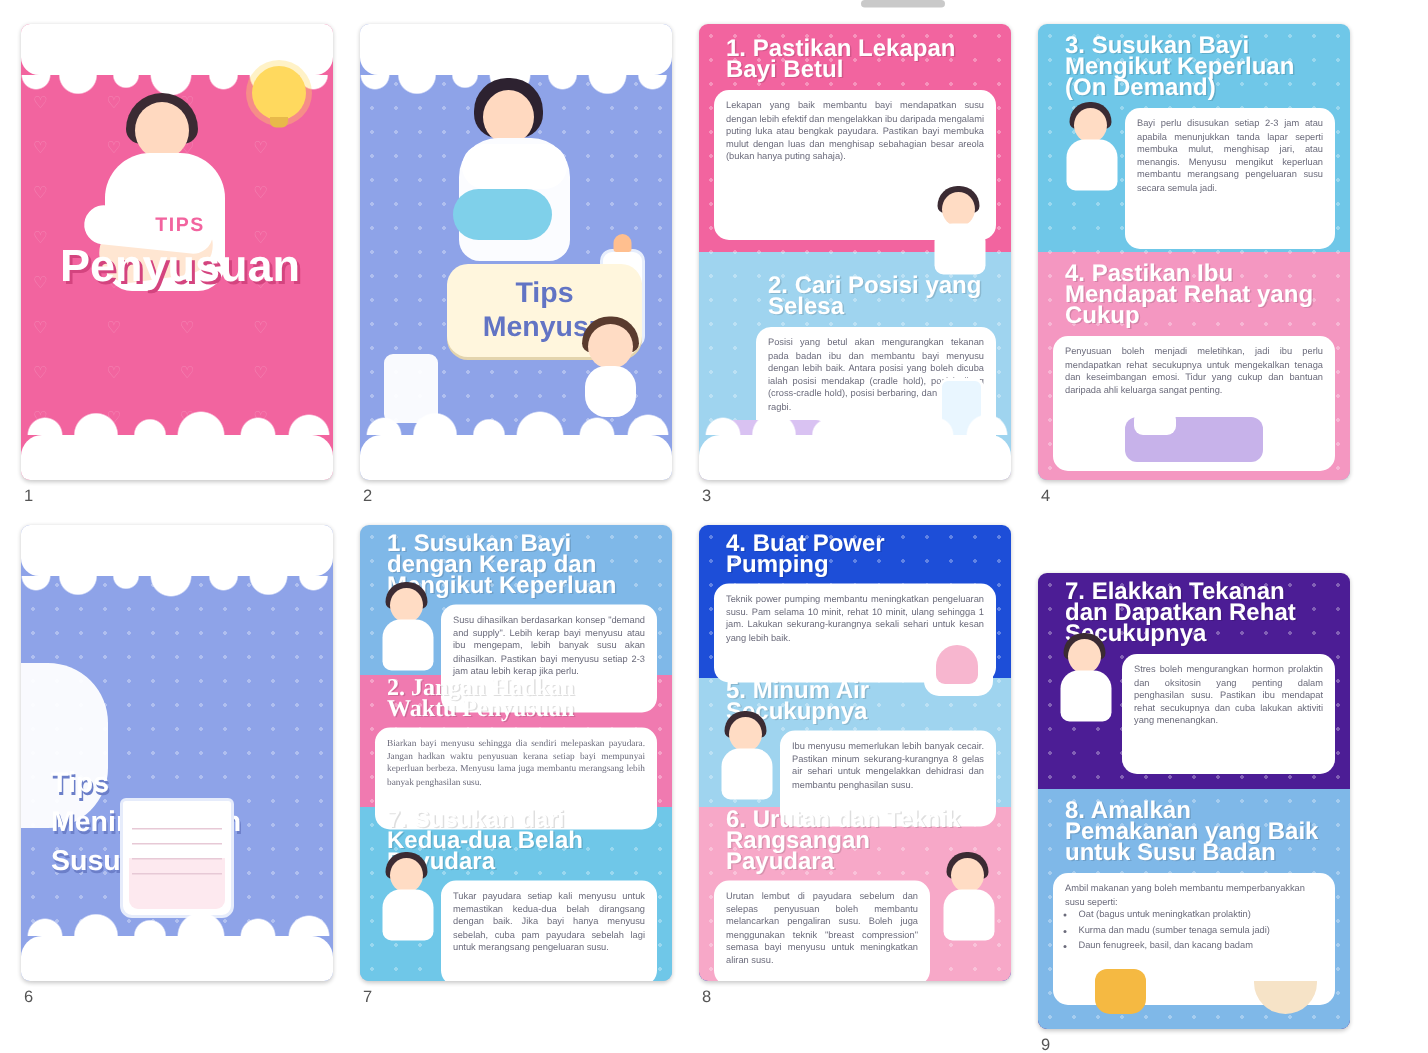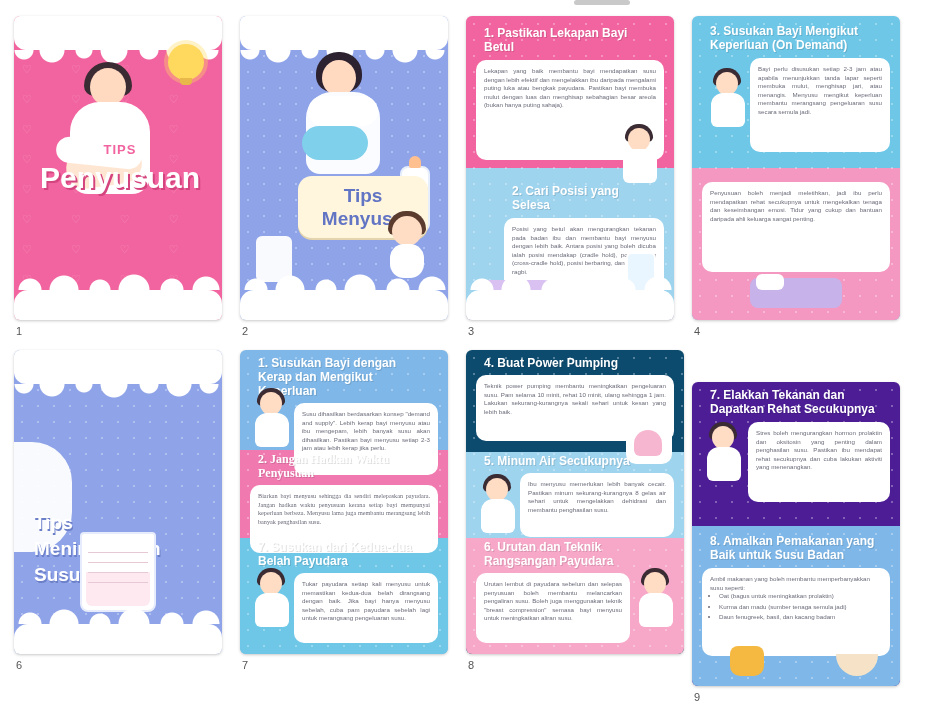--- a/index.html
+++ b/index.html
@@ -156,42 +156,42 @@
   }
   .bottle:before { content:""; position:absolute; left: 7px; top:-12px; width: 12px; height: 12px; background:#ffbf8f; border-radius: 6px 6px 2px 2px; }
   .toddler { position:absolute; right: 14px; bottom: 34px; width: 54px; height: 70px; }
   .toddler .h { position:absolute; left: 12px; top: 0; width: 30px; height: 30px; background:#ffdcc4; border-radius:50%; }
   .toddler .hr { position:absolute; left: 8px; top: -5px; width: 38px; height: 24px; background:#5a3b2e; border-radius: 18px 18px 6px 6px; }
   .toddler .b { position:absolute; left: 10px; top: 28px; width: 34px; height: 34px; background:#fff; border-radius: 14px; }
   .jug { position:absolute; left: 16px; bottom: 38px; width: 36px; height: 46px; background:#fff; border-radius: 6px; opacity:.95; }
 
   
   .head-band {
-    color: #fff; font-weight: bold; font-size: 12px; line-height: 14px;
+    color: #fff; font-weight: bold; font-size: 16px; line-height: 14px;
     text-shadow: 1px 1px 0 rgba(0,0,0,0.13);
     padding: 0 8px;
   }
   .card {
     background: #ffffff; border-radius: 10px;
     padding: 7px 8px;
     font-size: 6.2px; line-height: 8.6px; color: #6b6b7b;
     text-align: justify;
   }
   .card.bullets { text-align: left; }
   .card.bullets li { margin-bottom: 2px; }
   .card ul { margin: 0; padding-left: 9px; }
 
   .s3 { background: #f2649f; }
   .s3 .half2 { position:absolute; left:0; right:0; top: 152px; bottom: 0; background:#9fd4ef; }
   .s4 { background: #6fc7e8; }
   .s4 .half2 { position:absolute; left:0; right:0; top: 152px; bottom: 0; background:#f497c1; }
   .s7 { background: #7fb8e8; }
   .s7 .band2 { position:absolute; left:0; right:0; top: 100px; height: 88px; background:#f07ab0; }
   .s7 .band3 { position:absolute; left:0; right:0; top: 188px; bottom:0; background:#6fc7e8; }
-  .s8 { background: #0c4a6e; padding-left: 10px; }
+  .s8 { background: #1d4ed8; }
   .s8 .band2 { position:absolute; left:0; right:0; top: 102px; height: 86px; background:#9fd4ef; }
   .s8 .band3 { position:absolute; left:0; right:0; top: 188px; bottom:0; background:#f7a8c8; }
   .s9 { background: #4c1d95; margin-top: 32px; }
   .s9 .half2 { position:absolute; left:0; right:0; top: 144px; bottom:0; background:#7fb8e8; }
 
   .sec { position: absolute; left: 10px; right: 10px; }
 
   .fig {
     position: absolute; border-radius: 50%;
   }
@@ -312,20 +312,21 @@
       <div class="sec" style="top:8px;">
         <div class="head-band">3. Susukan Bayi Mengikut Keperluan (On Demand)</div>
         <div class="card" style="margin-top:6px; margin-left:48px; height:80px;">Bayi perlu disusukan setiap 2-3 jam atau apabila menunjukkan tanda lapar seperti membuka mulut, menghisap jari, atau menangis. Menyusu mengikut keperluan membantu merangsang pengeluaran susu secara semula jadi.</div>
       </div>
       <div class="fig fig-mom" style="left:14px; top:56px;">
         <div class="hr"></div>
           <div class="hd"></div>
           <div class="bd"></div>
       </div>
       <div class="sec" style="top:160px;">
+        <div class="head-band">4. Pastikan Ibu Mendapat Rehat yang Cukup</div>
         <div class="card" style="margin-top:6px; height:76px;">Penyusuan boleh menjadi meletihkan, jadi ibu perlu mendapatkan rehat secukupnya untuk mengekalkan tenaga dan keseimbangan emosi. Tidur yang cukup dan bantuan daripada ahli keluarga sangat penting.</div>
       </div>
       <div class="bed" style="left:58px; bottom:12px; width:92px; height:30px; background:#c7b2ea;"></div>
       <div class="pillow" style="left:64px; bottom:30px;"></div>
     </div>
     <div class="slide-num">4</div>
   </div>
 
   <div class="slide-wrap">
     <div class="slide s6">

